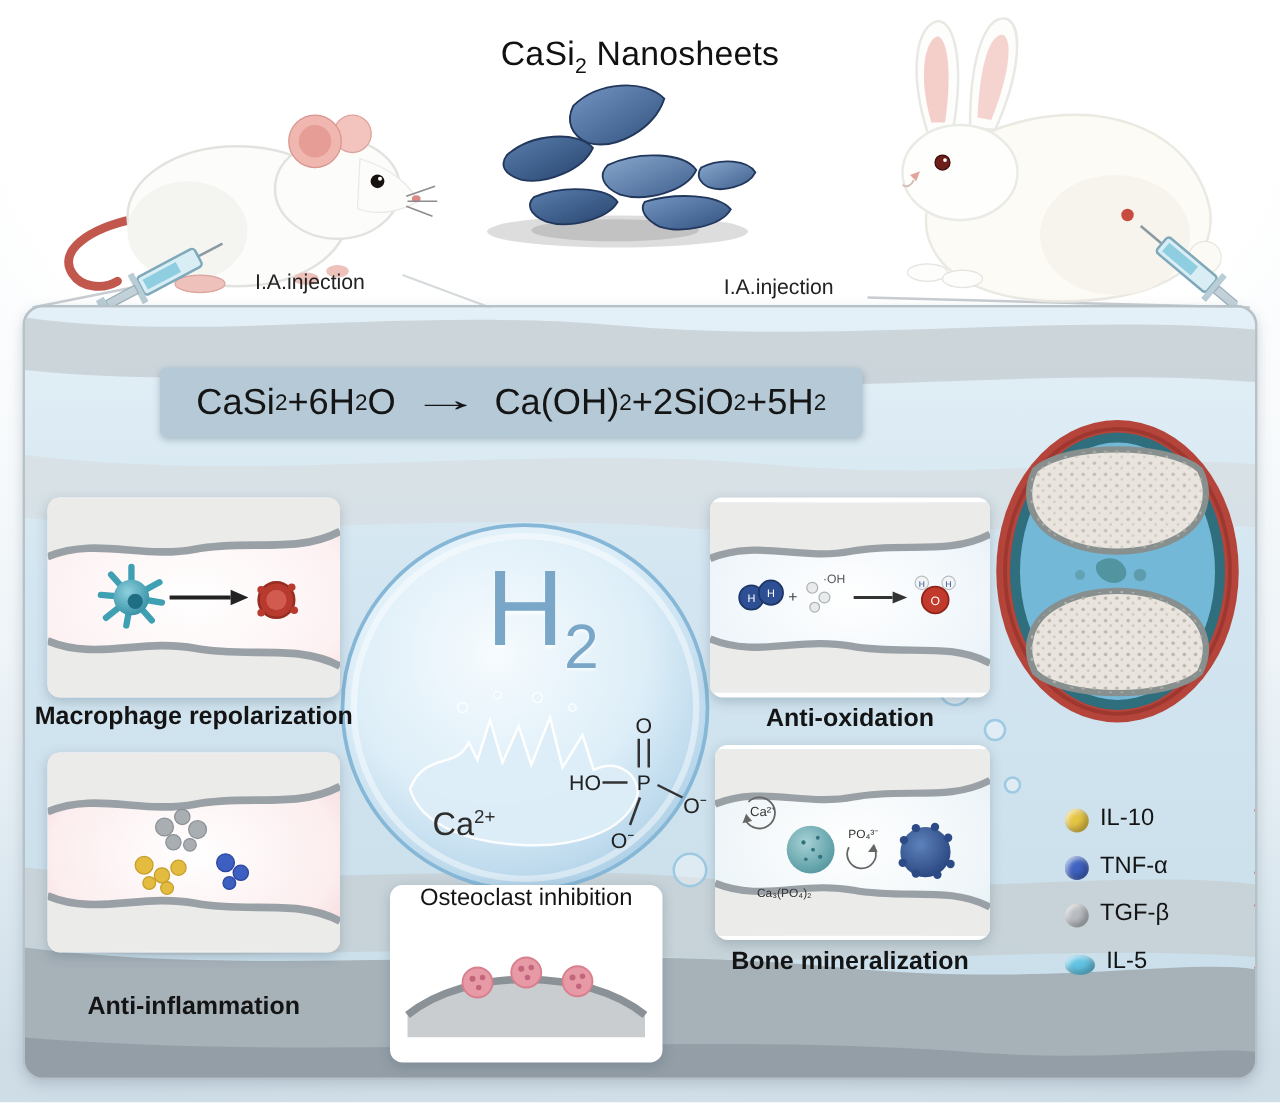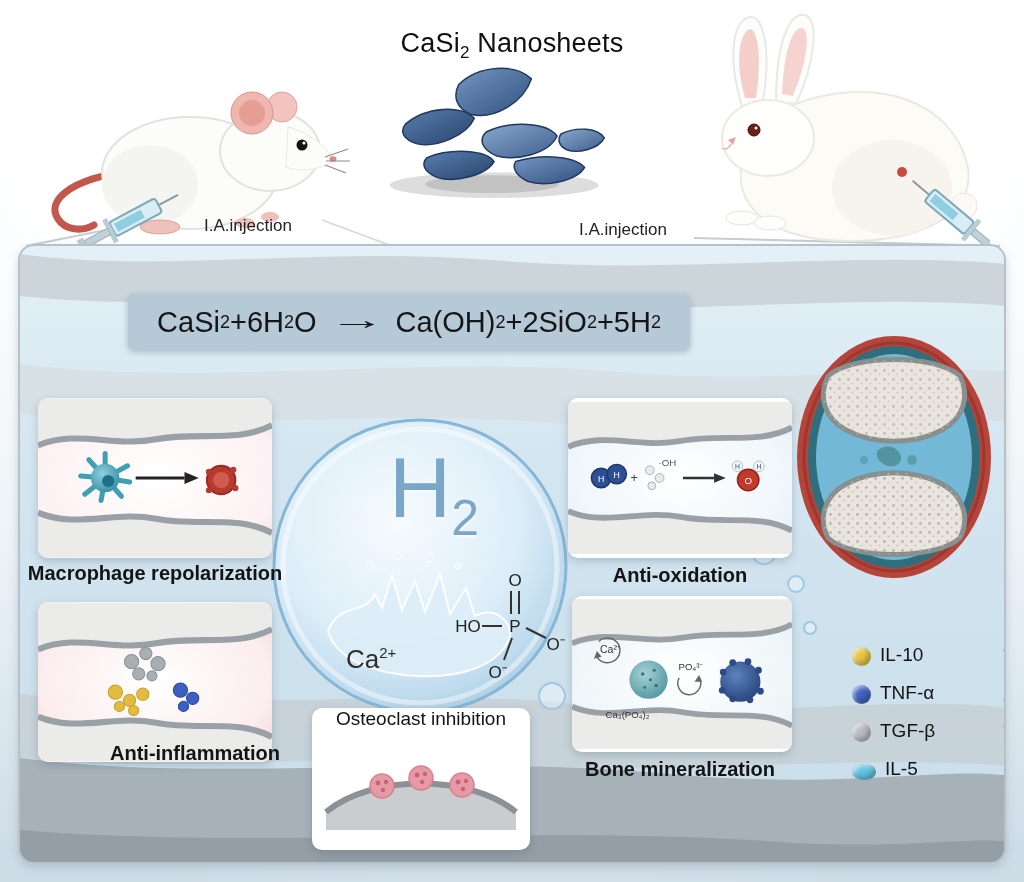--- a/index.html
+++ b/index.html
@@ -330,21 +330,21 @@
           <circle cx="80" cy="102" r="5"></circle>
             <circle cx="94" cy="106" r="5"></circle>
         </g>
         <g fill="#3d5fc1" stroke="#2a46a0">
           <circle cx="140" cy="86" r="7"></circle>
             <circle cx="152" cy="94" r="6"></circle>
             <circle cx="143" cy="102" r="5"></circle>
         </g>
       </svg>
     </div>
-    <div class="panel-label" style="left:10px;top:496px;width:250px;text-align:right;">Anti-inflammation</div>
+    <div class="panel-label" style="left:10px;top:548px;width:250px;">Anti-inflammation</div>
 
     <div class="card" style="left:548px;top:152px;width:224px;height:160px;">
       <svg viewBox="0 0 230 156">
         <defs>
           <radialGradient id="gC" cx="50%" cy="50%" r="75%">
             <stop offset="0" stop-color="#ffffff"></stop>
               <stop offset=".7" stop-color="#eef5fa"></stop>
               <stop offset="1" stop-color="#d5e6f0"></stop>
           </radialGradient>
         </defs>

